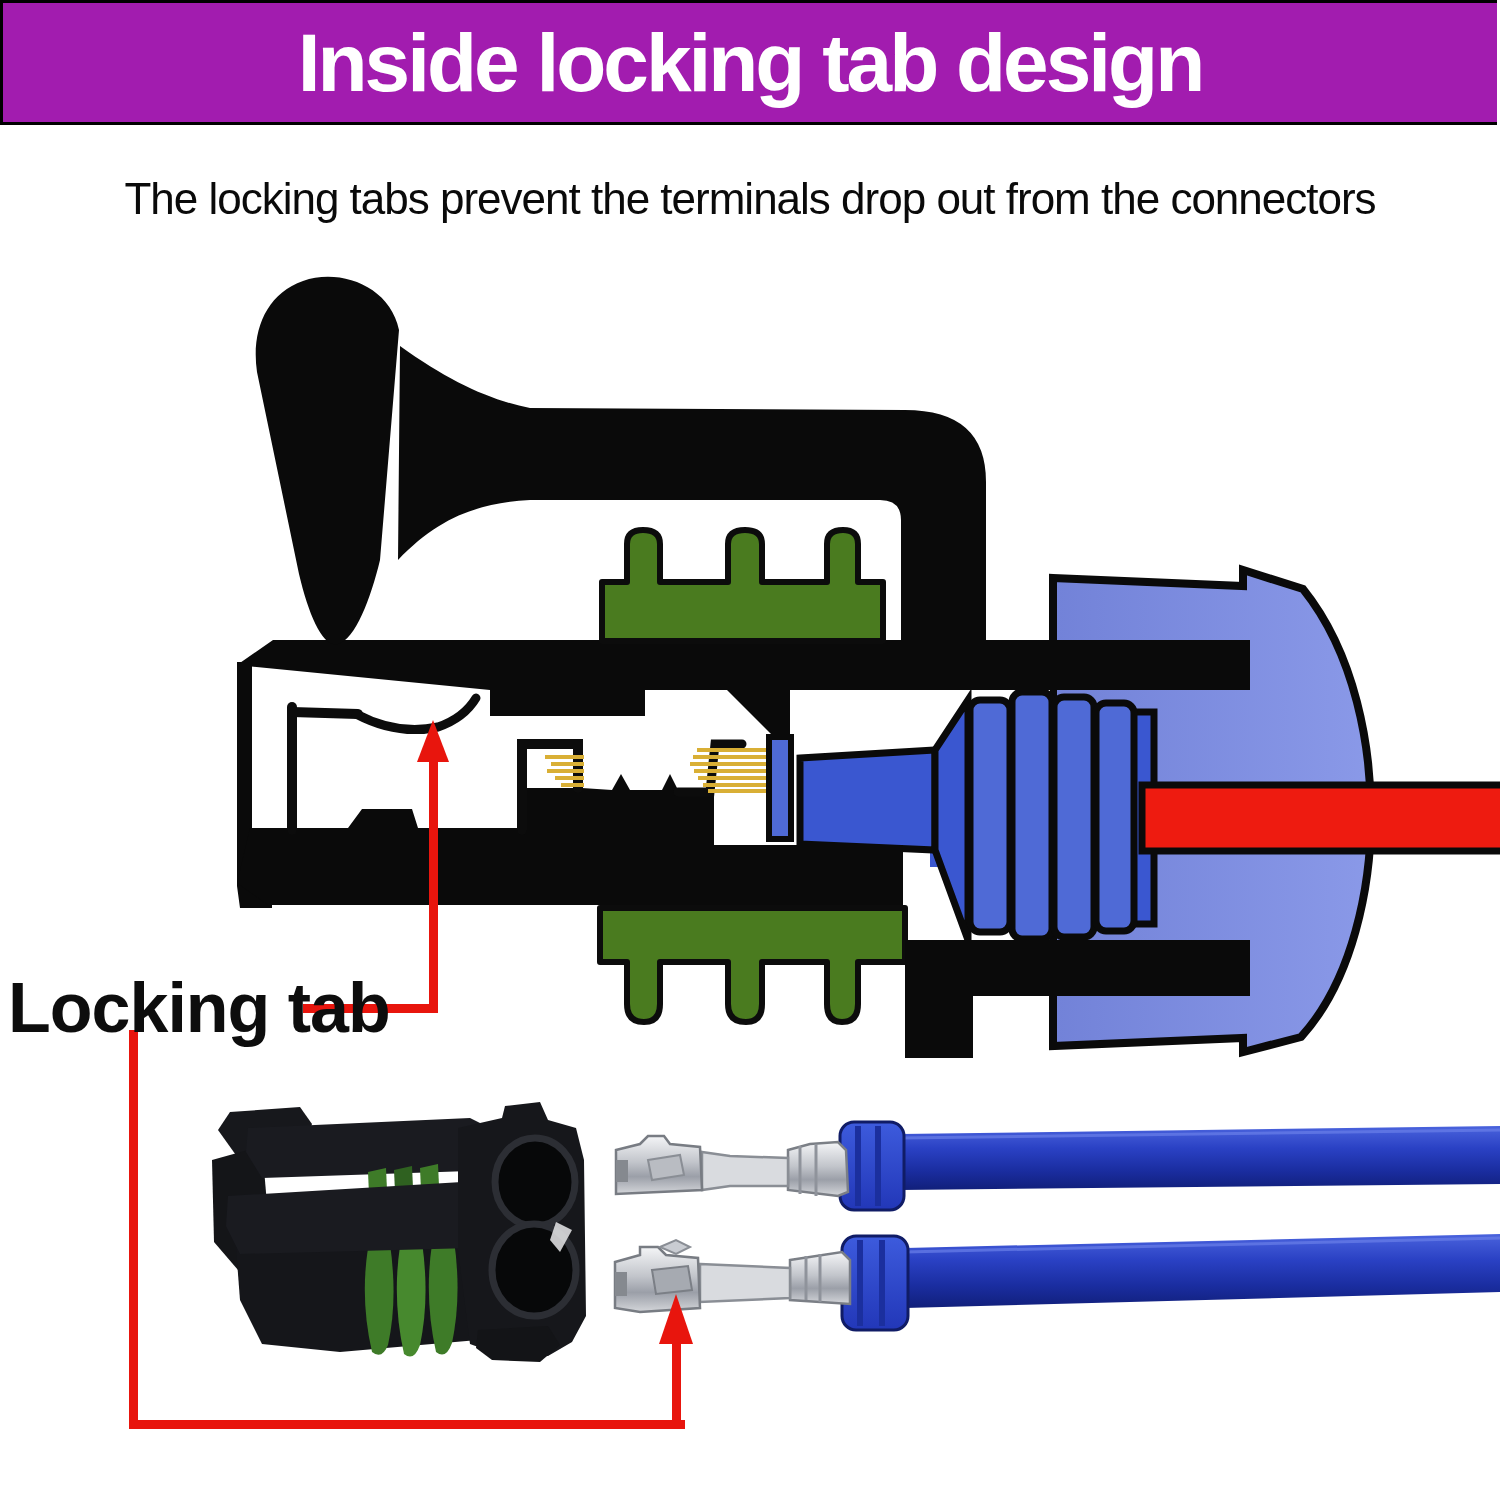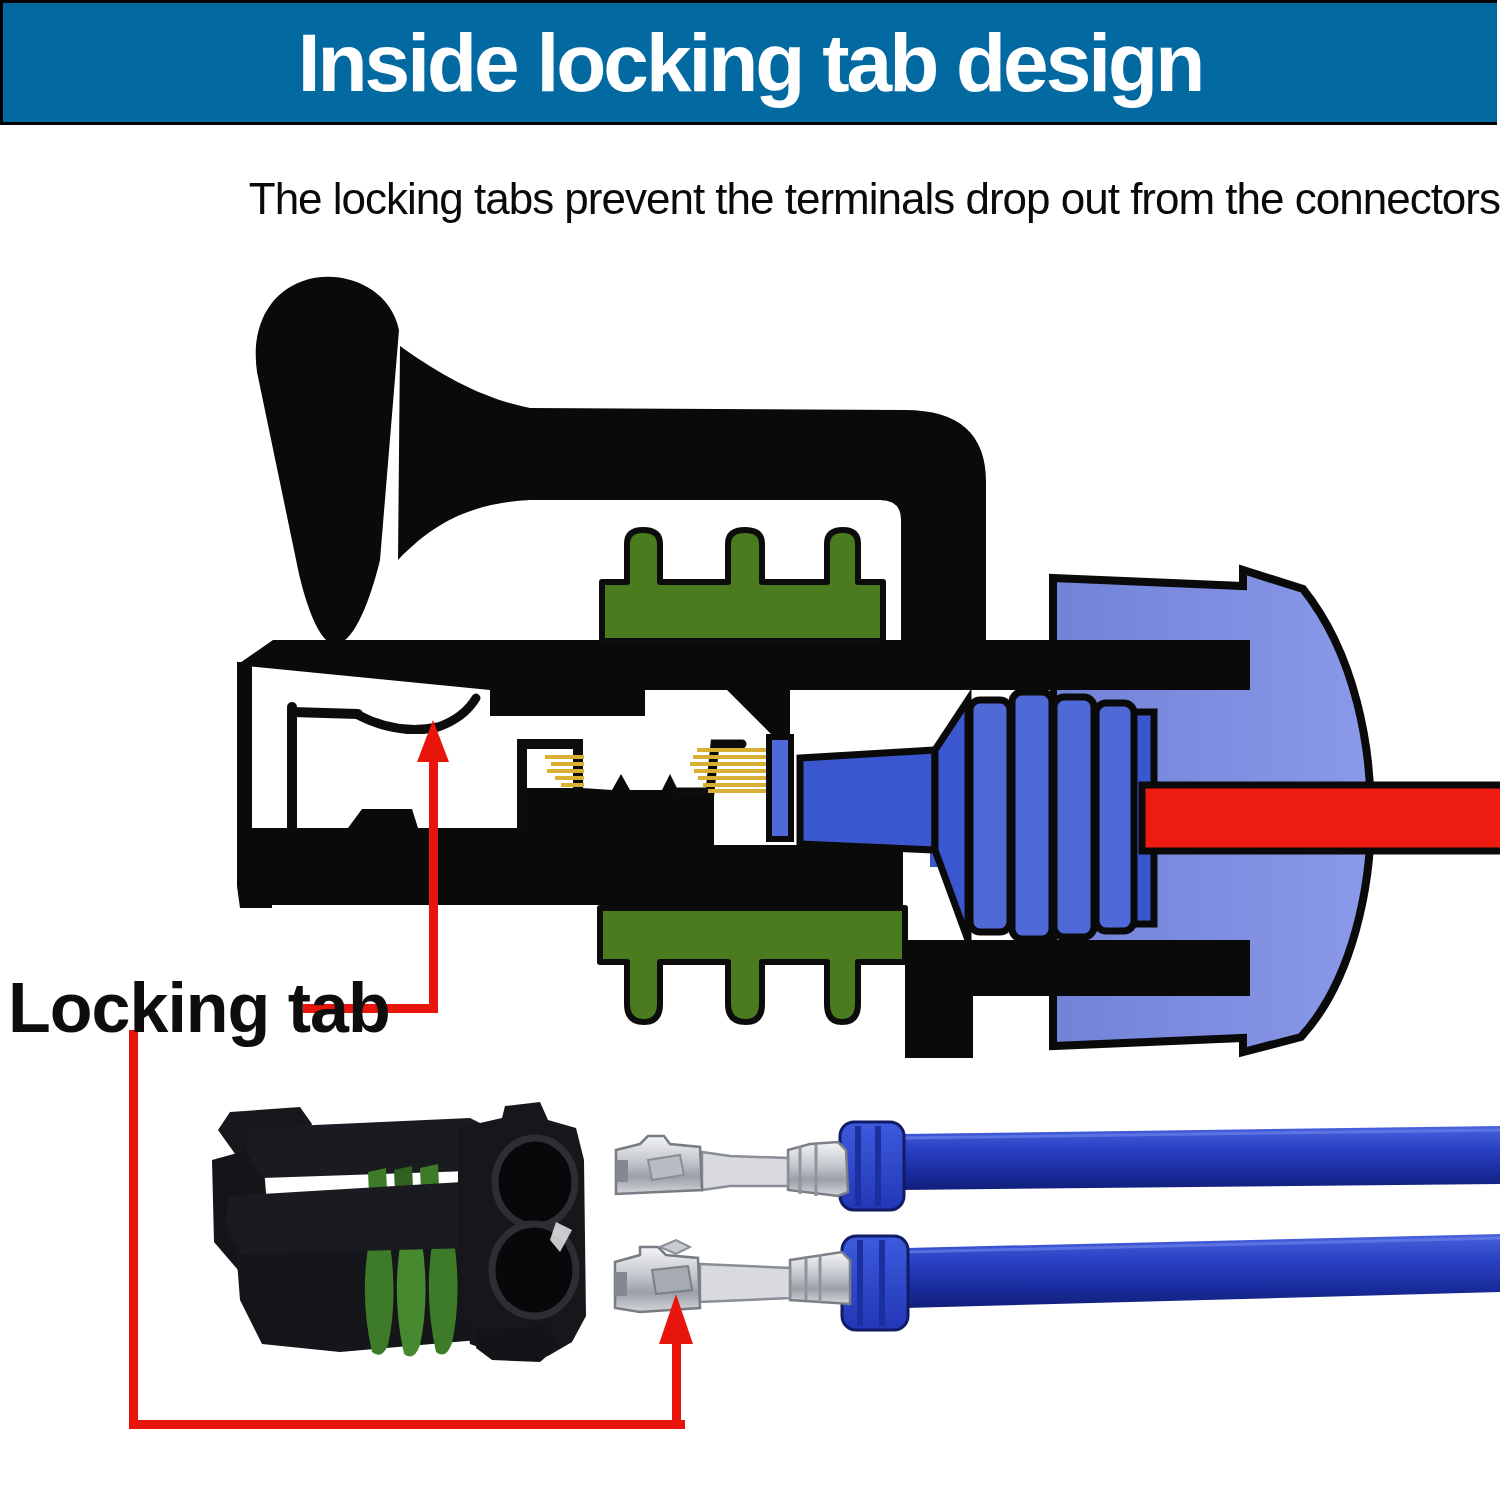--- a/index.html
+++ b/index.html
@@ -1,22 +1,22 @@
 <!DOCTYPE html>
 <html><head>
 <meta charset="utf-8">
 <style>
   html,body{margin:0;padding:0;background:#ffffff;}
   body{width:1500px;height:1500px;position:relative;overflow:hidden;
        font-family:"Liberation Sans", sans-serif;}
   .banner{position:absolute;left:0;top:0;width:1494px;height:119px;
-          background:#0369a1;border:3px solid #000;border-right:none;
+          background:#a21caf;border:3px solid #000;border-right:none;
           display:flex;align-items:center;justify-content:center;z-index:3;}
   .banner span{color:#fff;font-weight:bold;font-size:82px;letter-spacing:-3px;}
-  .subtitle{position:absolute;left:0;top:174px;width:1500px;text-align:right;
+  .subtitle{position:absolute;left:0;top:174px;width:1500px;text-align:center;
             color:#0a0a0a;font-size:44px;letter-spacing:-1px;z-index:3;}
   .tab-label{position:absolute;left:8px;top:968px;color:#0d0d0d;
              font-size:70px;font-weight:bold;letter-spacing:-1px;z-index:3;}
   svg.scene{position:absolute;left:0;top:0;z-index:1;}
 </style>
 </head>
 <body>
 
 <div class="banner">
   <span>Inside locking tab design</span>

